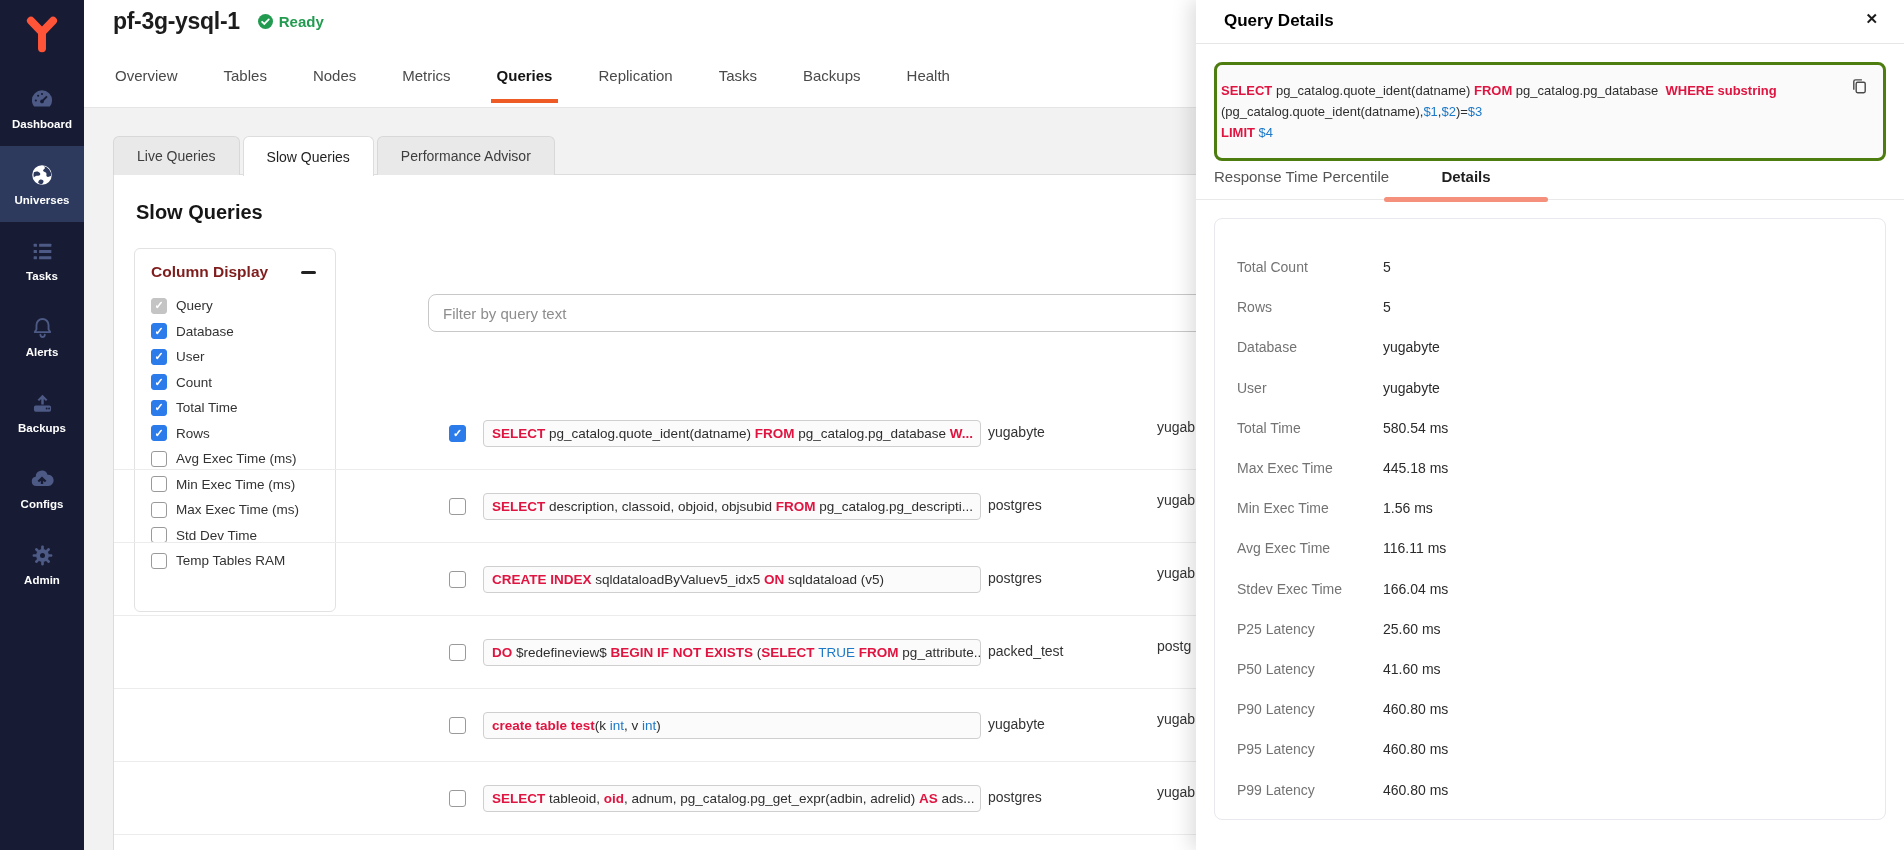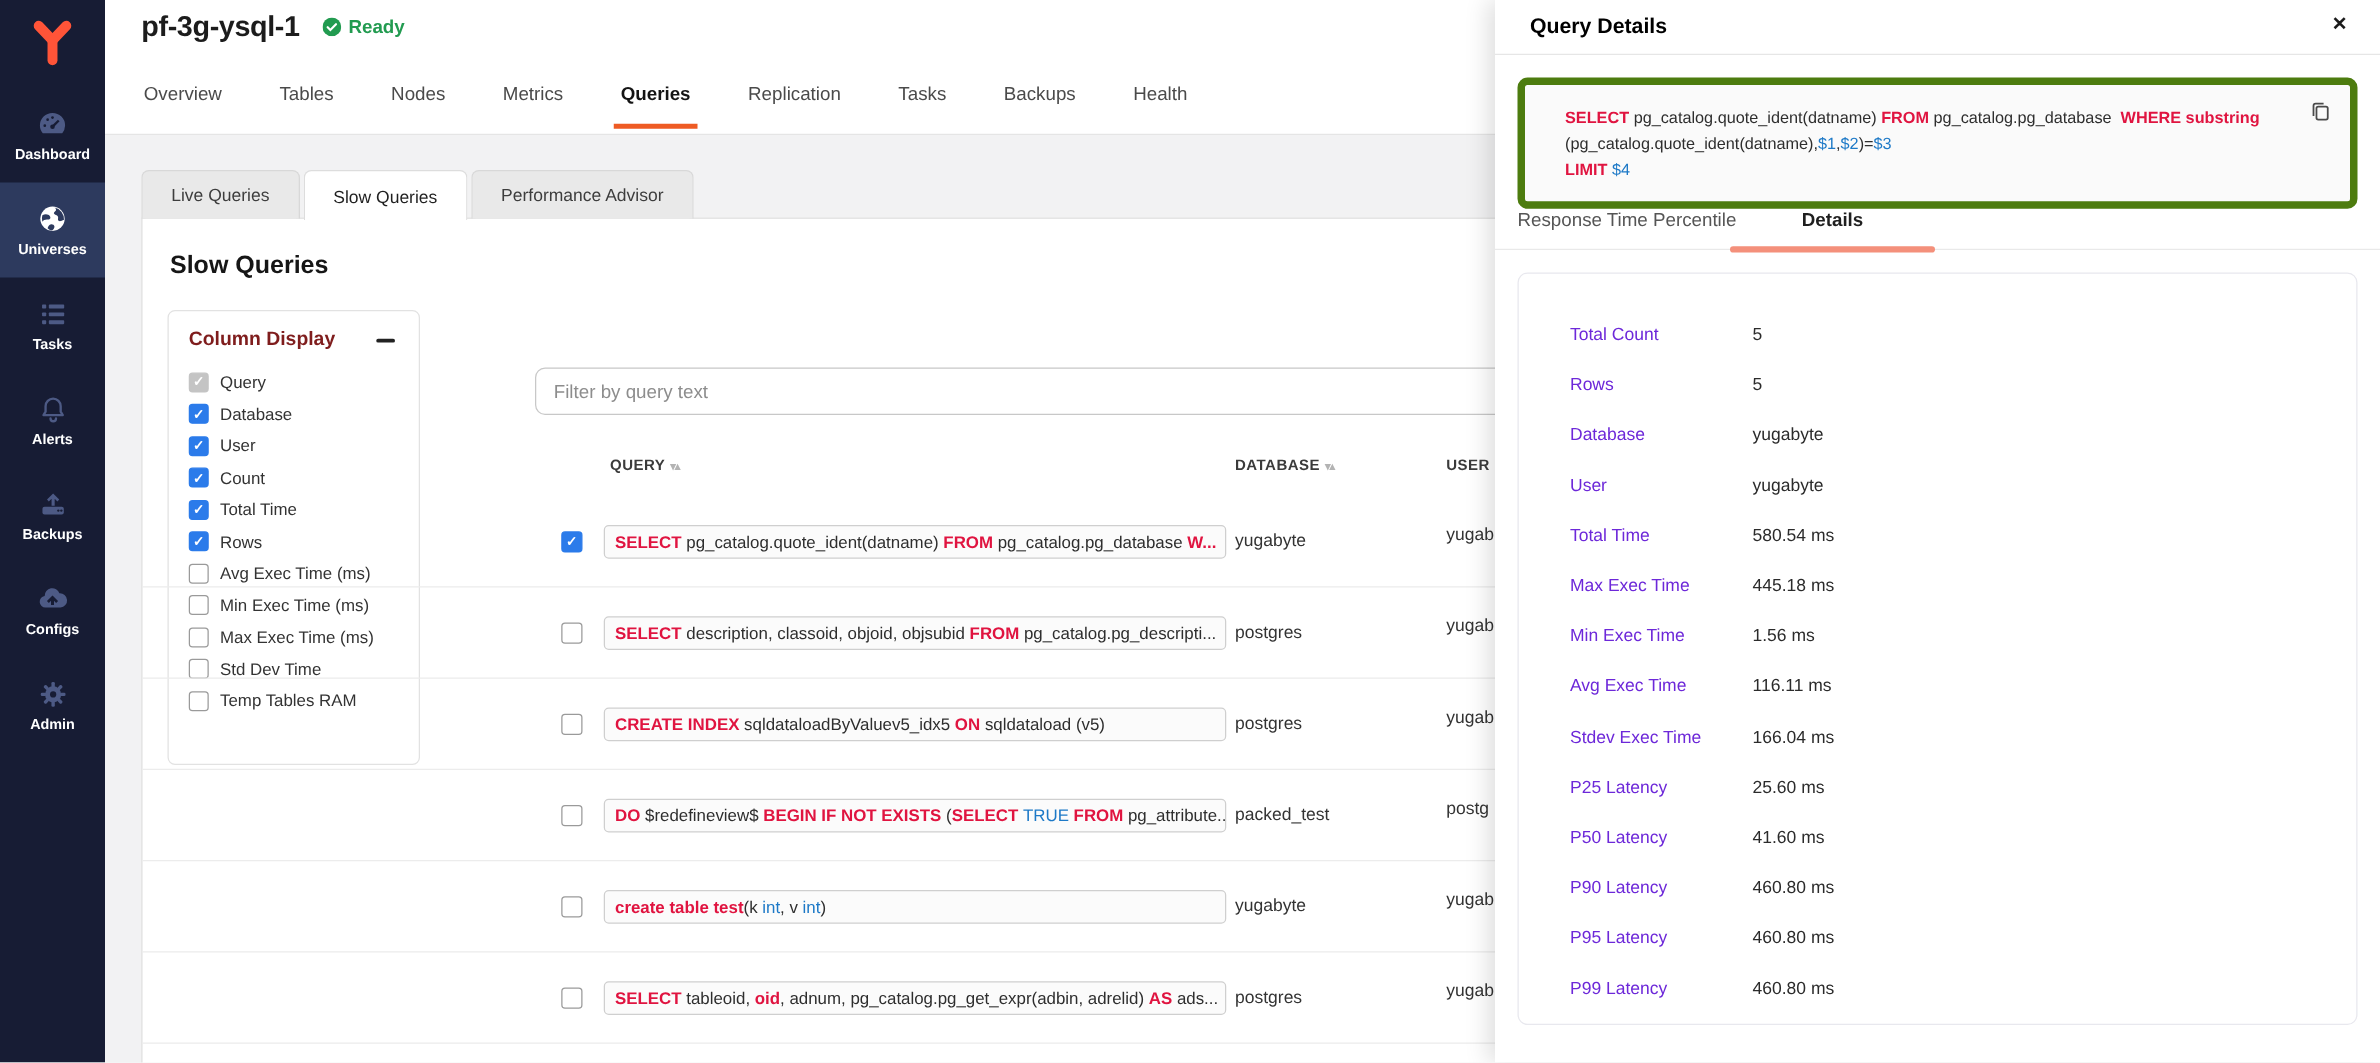--- a/index.html
+++ b/index.html
@@ -79,33 +79,33 @@
   .cell-user { position:absolute; left:1043px; top:22px; font-size:14px; color:#333; }
 
   
   .details { position:absolute; left:1196px; top:0; width:708px; height:850px; background:#fff;
     box-shadow:-6px 0 18px rgba(0,0,0,0.13); z-index:40; }
   .d-header { position:absolute; left:0; top:0; right:0; height:44px; border-bottom:1px solid #e6e6e6; }
   .d-title { position:absolute; left:28px; top:11px; font-size:17px; font-weight:700; color:#000000; }
   .d-close { position:absolute; right:26px; top:10px; font-size:15px; font-weight:700;
     color:#1a1a1a; cursor:pointer; background:none; border:none; }
   .sqlbox { position:absolute; left:18px; right:18px; top:62px; min-height:88px;
-    background:#fafafa; border:6px solid #4d7c0f; border-radius:8px; padding:15px 48px 15px 32px; }
+    background:#fafafa; border:3px solid #4d7c0f; border-radius:8px; padding:15px 48px 15px 4px; }
   .sline { font-size:13px; line-height:1.62; color:#2e2e2e; white-space:pre-wrap; }
   .copy-btn { position:absolute; right:14px; top:12px; background:none; border:none; cursor:pointer; }
   .dtabs { position:absolute; left:0; right:0; top:156px; height:44px; border-bottom:1px solid #e9e9e9; }
   .dtab1 { position:absolute; left:18px; top:12px; font-size:15px; color:#555; cursor:pointer; }
   .dtab2 { position:absolute; left:188px; top:12px; width:164px; text-align:center;
     font-size:15px; font-weight:700; color:#1f1f1f; cursor:pointer; }
   .dtab-underline { position:absolute; left:188px; bottom:-3px; width:164px; height:5px;
     background:#f4907b; border-radius:3px; }
   .dcard { position:absolute; left:18px; right:18px; top:218px; height:602px;
     border:1px solid #e8e8ee; border-radius:8px; background:#fff; padding-top:28px; }
   .frow { display:flex; height:40.2px; align-items:center; }
-  .flabel { margin-left:41px; width:146px; font-size:14px; color:#6d28d9; }
+  .flabel { margin-left:22px; width:146px; font-size:14px; color:#737373; }
   .fvalue { font-size:14px; color:#2b2b2b; }
 </style>
 </head>
 <body>
 
 <aside class="sidebar">
   <div class="logo">
     <svg width="40" height="42" viewBox="0 0 34 38">
       <g stroke="#ff5438" stroke-width="7.2" stroke-linecap="round" fill="none">
         <path d="M7 6l10 10.5"></path>
@@ -289,31 +289,20 @@
           </div>
           <div class="cd-row">
             <span class="cb"></span>
             <span class="cd-label">Temp Tables RAM</span>
           </div>
         </div>
     </div>
 
     <input class="filter" type="text" placeholder="Filter by query text" style="">
 
-    <div class="thead">
-      <span class="th" style="left:374px">
-        <span>QUERY</span><span class="sorts">▾▴</span>
-      </span>
-      <span class="th" style="left:874px">
-        <span>DATABASE</span><span class="sorts">▾▴</span>
-      </span>
-      <span class="th" style="left:1043px">
-        <span>USER</span>
-      </span>
-    </div>
 
     <div class="qrows" id="query-rows">
         <div class="qrow">
           <span class="cb on"></span>
           <div class="qbox"><span class="s-kw">SELECT </span><span>pg_catalog.quote_ident(datname) </span><span class="s-kw">FROM </span><span>pg_catalog.pg_database </span><span class="s-kw">W...</span></div>
           <span class="cell-db">yugabyte</span>
           <span class="cell-user">yugab</span>
         </div>
         <div class="qrow">
           <span class="cb"></span>

